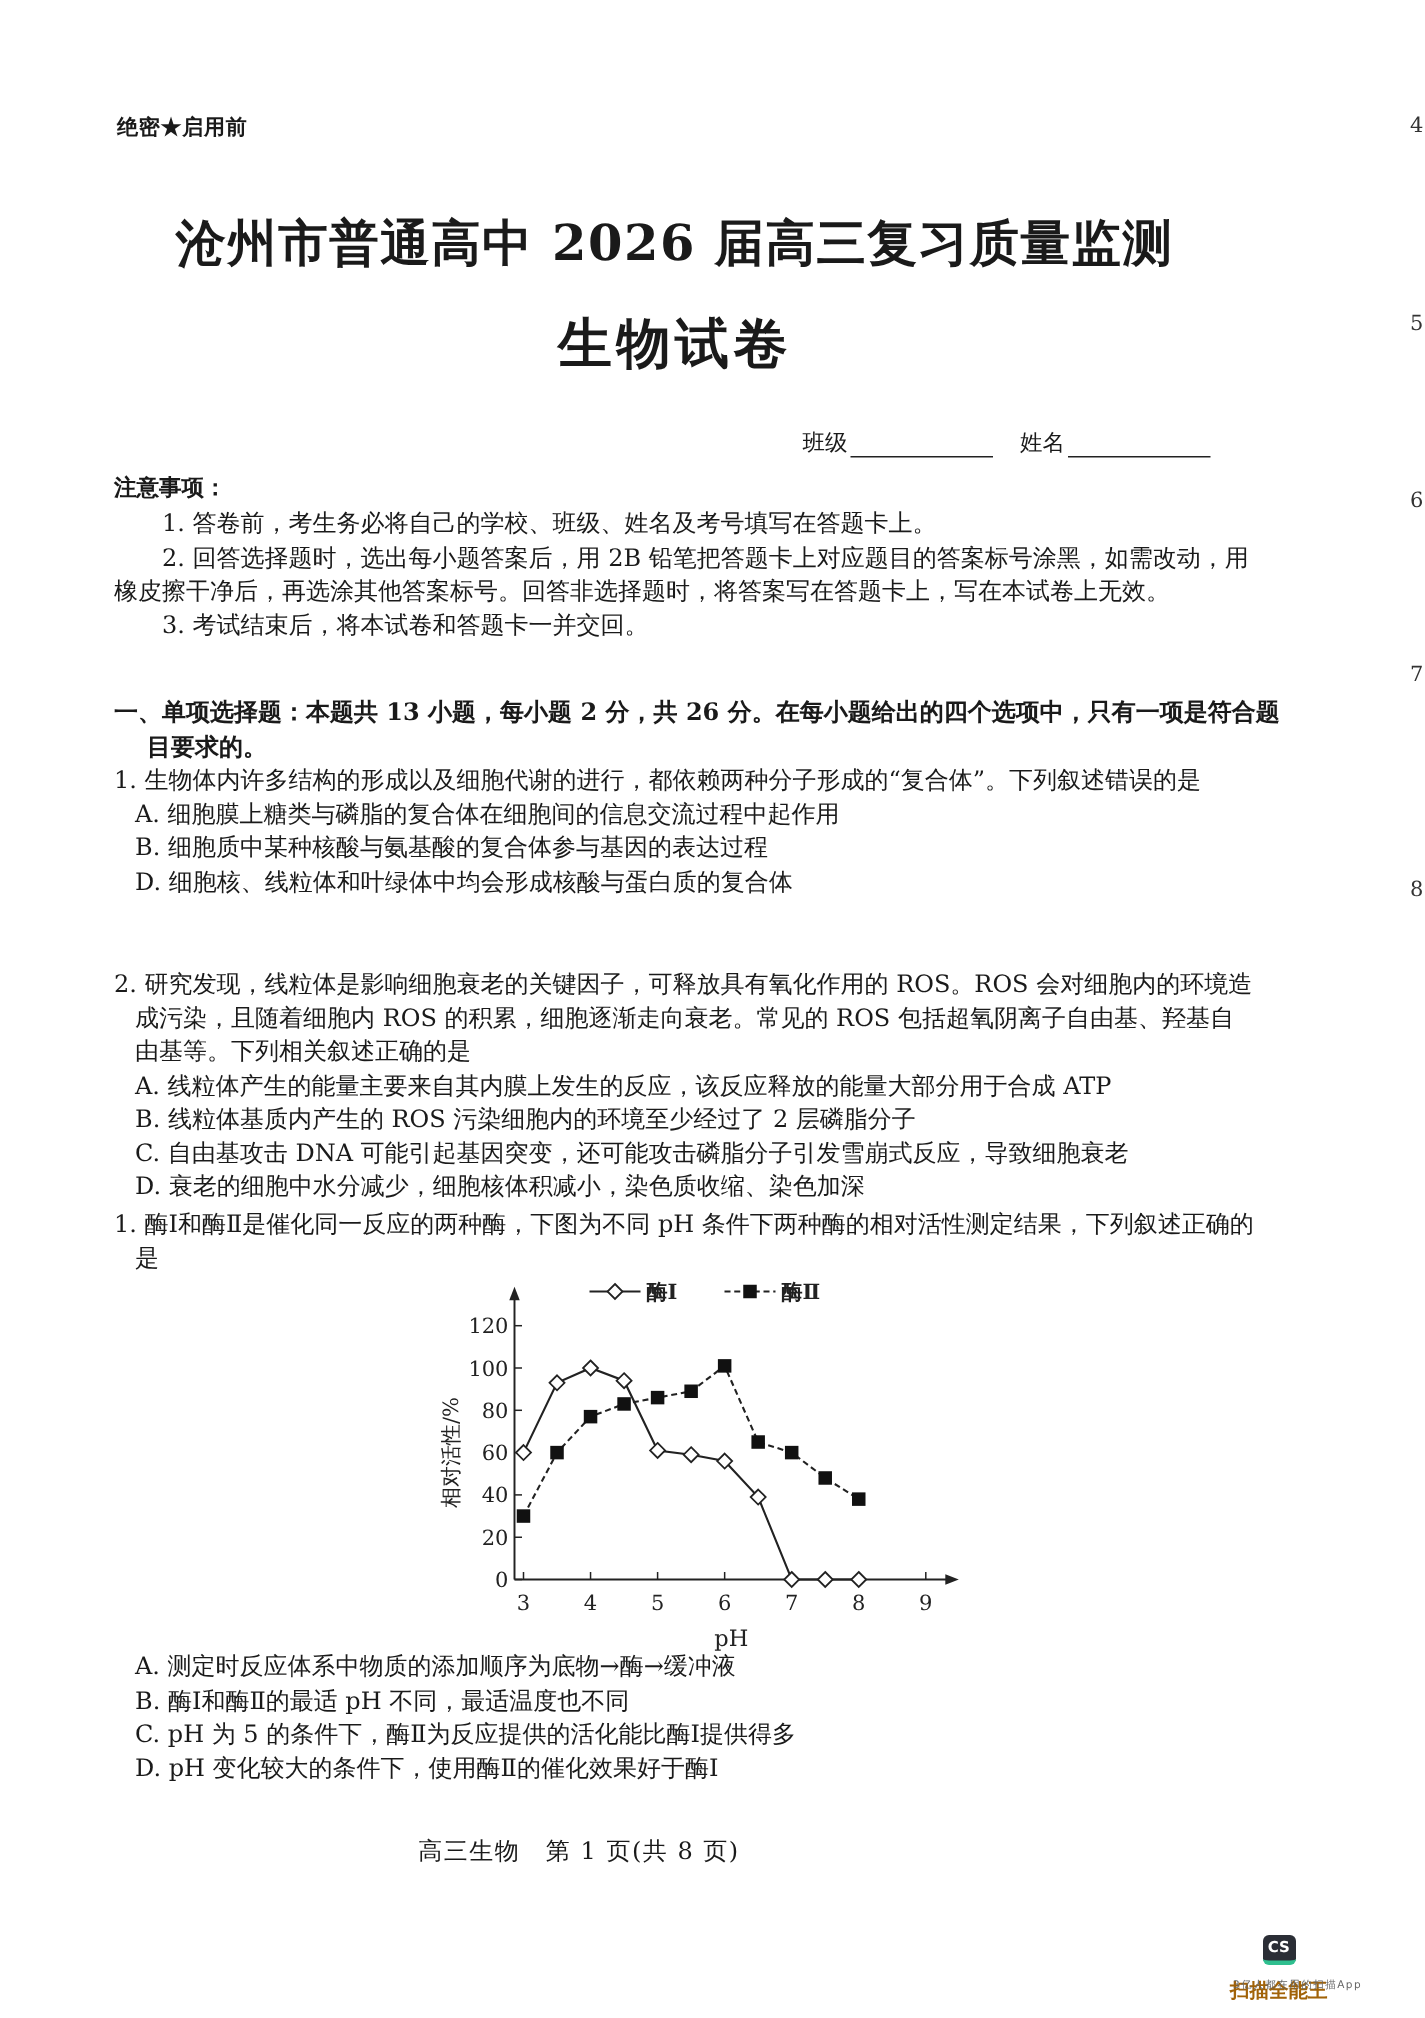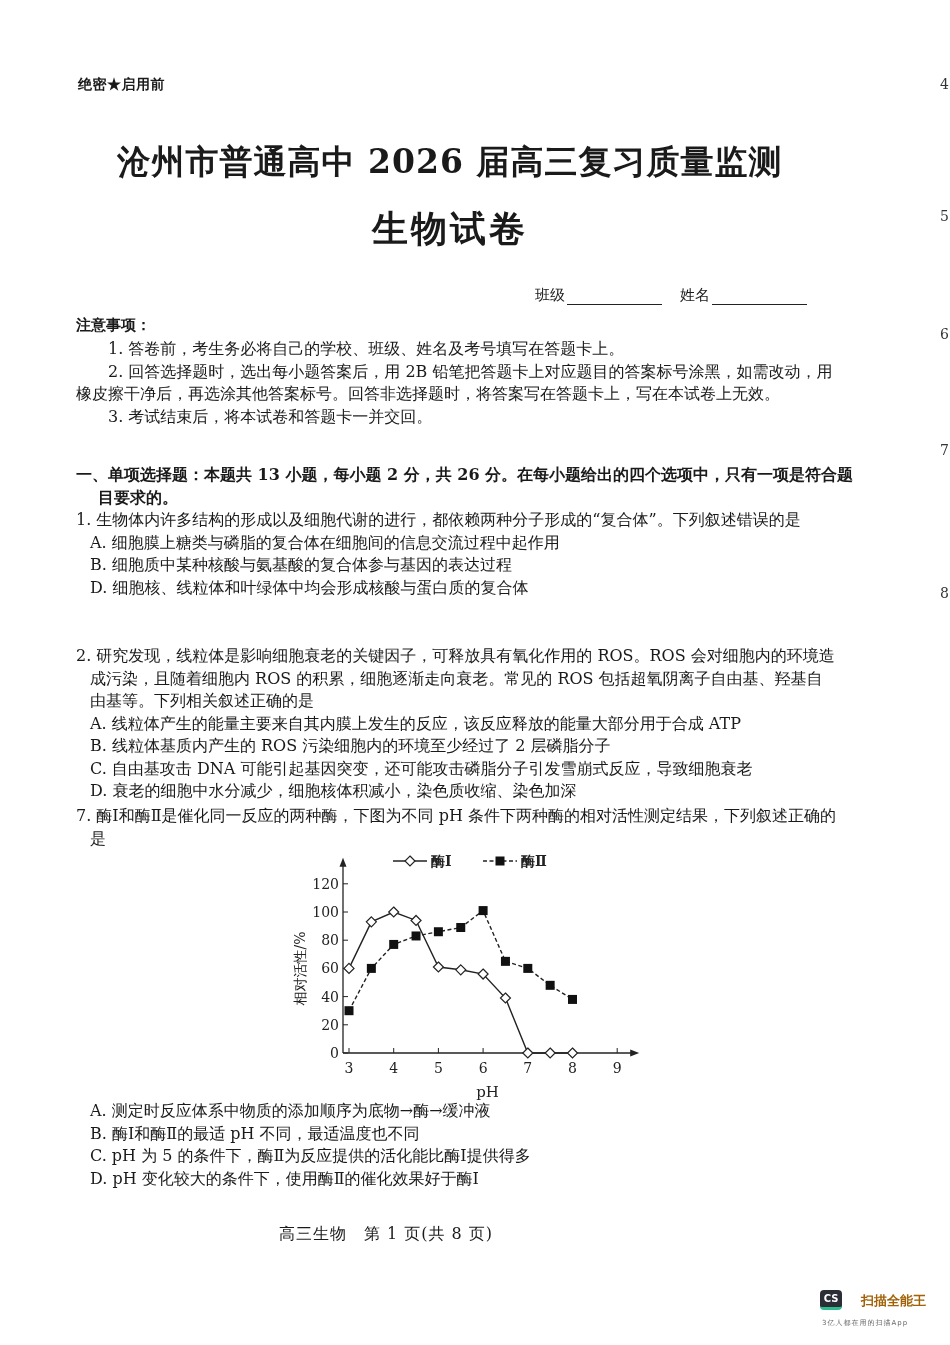--- a/index.html
+++ b/index.html
@@ -17,21 +17,21 @@
   .notes-title { left: 76px; top: 316px; font-size: 15px; font-weight: bold; }
   .text { font-size: 16px; line-height: 22.5px; }
   .block { left: 76px; width: 760px; }
   .indent { text-indent: 32px; }
   .hang { padding-left: 14px; text-indent: -14px; }
   .section { font-weight: bold; }
   .opt { padding-left: 14px; }
   .chart { left: 285px; top: 845px; }
   .footer { left: 0; width: 772px; text-align: center; top: 1224px; font-size: 16px; letter-spacing: 1px; }
   .margin-num { left: 940px; font-size: 14px; color: #333; }
-  .cs { left: 820px; top: 1290px; display: flex; align-items: flex-end; gap: 19px; }
+  .cs { left: 820px; top: 1290px; display: flex; align-items: center; gap: 8px; flex-direction: column; }
   .cs-logo { width: 22px; height: 20px; background: #2b2e36; border-radius: 4px; color: #fff; font-family: "DejaVu Sans", sans-serif; font-size: 10px; font-weight: bold; display: flex; align-items: center; justify-content: center; border-bottom: 3px solid #2fbf8f; box-sizing: border-box; }
   .cs-name { font-family: Liberation Sans, sans-serif; font-size: 13px; font-weight: bold; color: #a16207; }
   .cs-sub { left: 822px; top: 1318px; font-family: "DejaVu Sans", sans-serif; font-size: 7px; color: #666; letter-spacing: 1px; }
 </style>
 </head>
 <body>
 
 <div class="abs secret">绝密★启用前</div>
 <div class="abs title">沧州市普通高中 2026 届高三复习质量监测</div>
 <div class="abs subtitle">生物试卷</div>
@@ -65,21 +65,21 @@
 
 <div class="abs block text" style="top:645px;">
   <div class="hang">2. 研究发现，线粒体是影响细胞衰老的关键因子，可释放具有氧化作用的 ROS。ROS 会对细胞内的环境造成污染，且随着细胞内 ROS 的积累，细胞逐渐走向衰老。常见的 ROS 包括超氧阴离子自由基、羟基自由基等。下列相关叙述正确的是</div>
   <div class="opt">A. 线粒体产生的能量主要来自其内膜上发生的反应，该反应释放的能量大部分用于合成 ATP</div>
   <div class="opt">B. 线粒体基质内产生的 ROS 污染细胞内的环境至少经过了 2 层磷脂分子</div>
   <div class="opt">C. 自由基攻击 DNA 可能引起基因突变，还可能攻击磷脂分子引发雪崩式反应，导致细胞衰老</div>
   <div class="opt">D. 衰老的细胞中水分减少，细胞核体积减小，染色质收缩、染色加深</div>
 </div>
 
 <div class="abs block text" style="top:805px;">
-  <div class="hang">7. 酶Ⅰ和酶Ⅱ是催化同一反应的两种酶，下图为不同 pH 条件下两种酶的相对活性测定结果，下列叙述正确的是</div>
+  <div class="hang">1. 酶Ⅰ和酶Ⅱ是催化同一反应的两种酶，下图为不同 pH 条件下两种酶的相对活性测定结果，下列叙述正确的是</div>
 </div>
 
 <div class="abs chart">
   <svg id="chart-svg" width="380" height="260">
       <line x1="58" y1="208" x2="350.20000000000005" y2="208" stroke="#222" stroke-width="1.3"></line>
       <polygon points="354.20000000000005,208 345.20000000000005,204.5 345.20000000000005,211.5" fill="#222"></polygon>
       <line x1="58" y1="208" x2="58" y2="16.80000000000001" stroke="#222" stroke-width="1.3"></line>
       <polygon points="58,12.800000000000011 54.5,21.80000000000001 61.5,21.80000000000001" fill="#222"></polygon>
       <line x1="58" y1="208" x2="63" y2="208" stroke="#222" stroke-width="1"></line>
       <text x="54" y="213" text-anchor="end" font-size="14" font-family="&quot;DejaVu Serif&quot;, &quot;Liberation Serif&quot;, serif" fill="#222">0</text>

